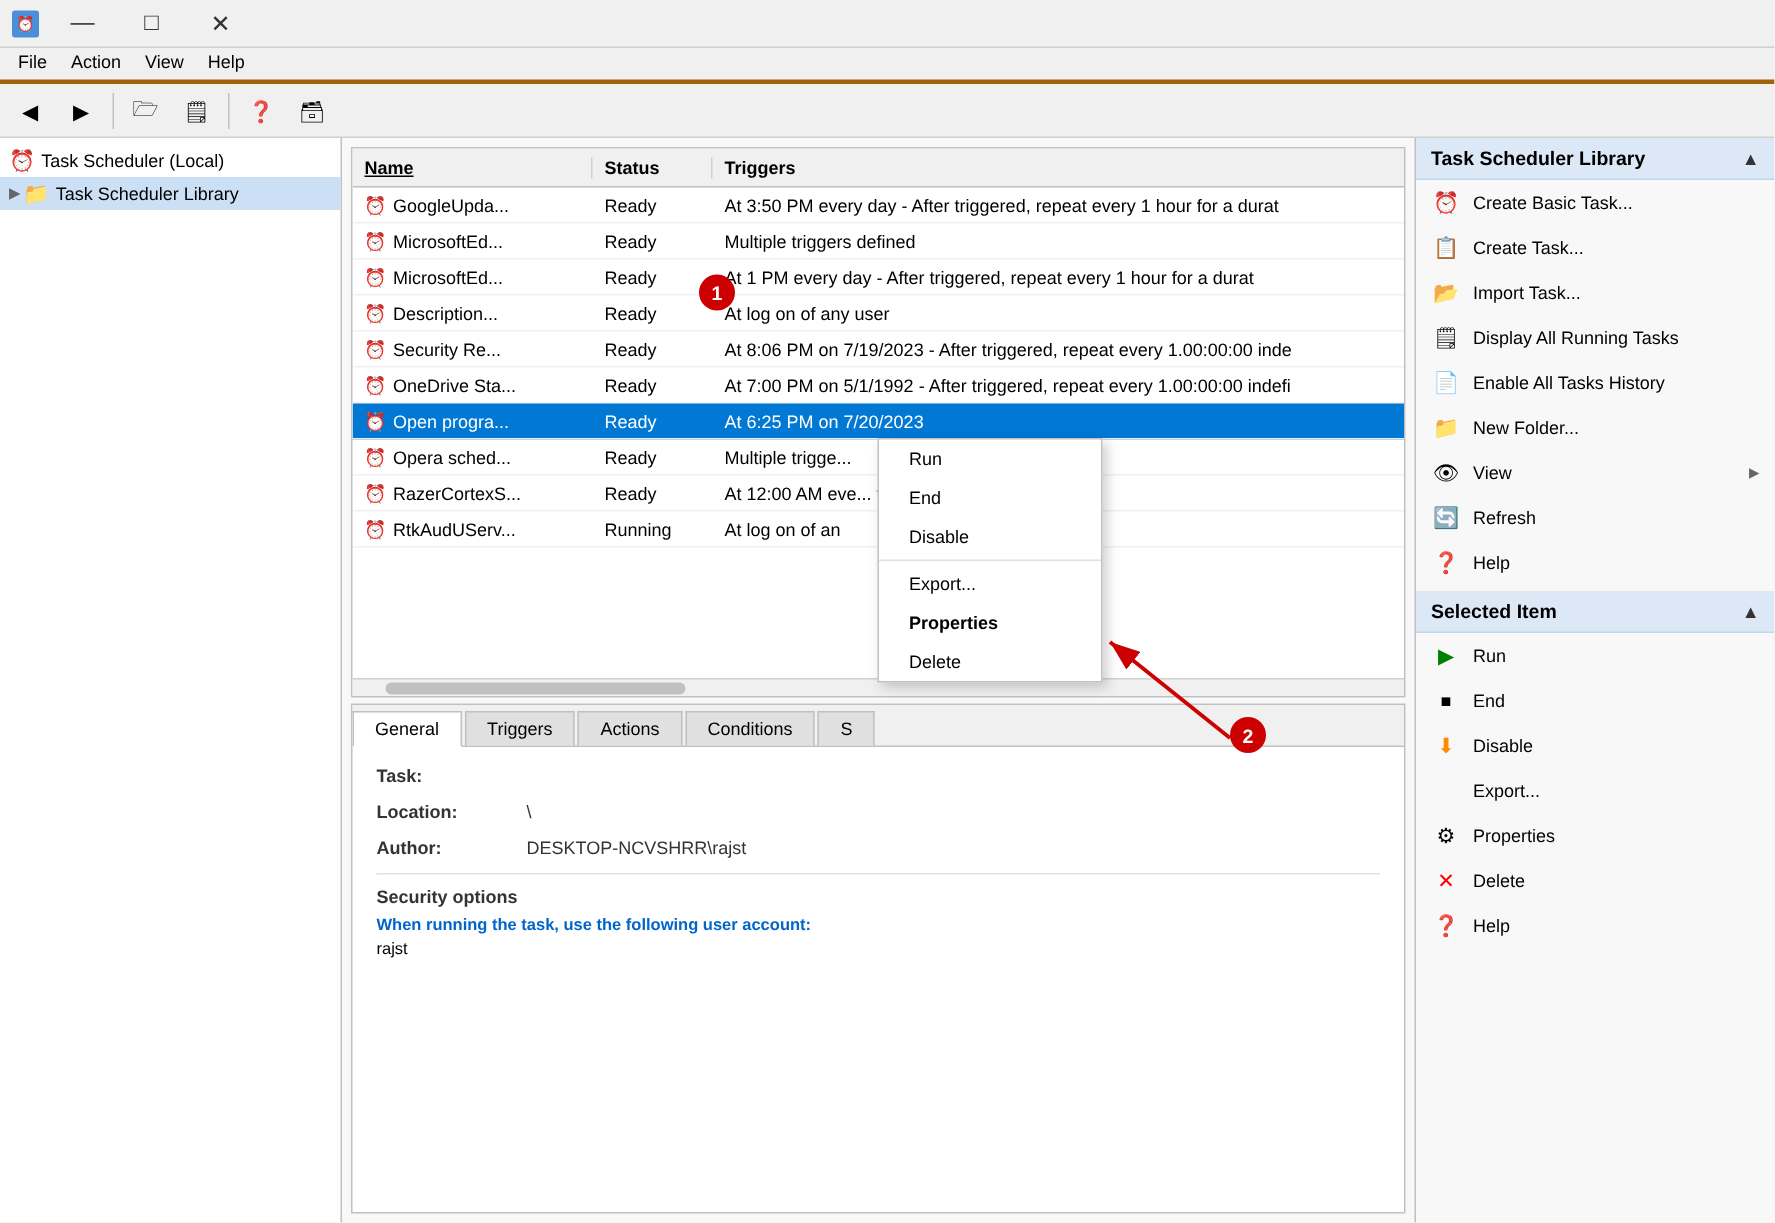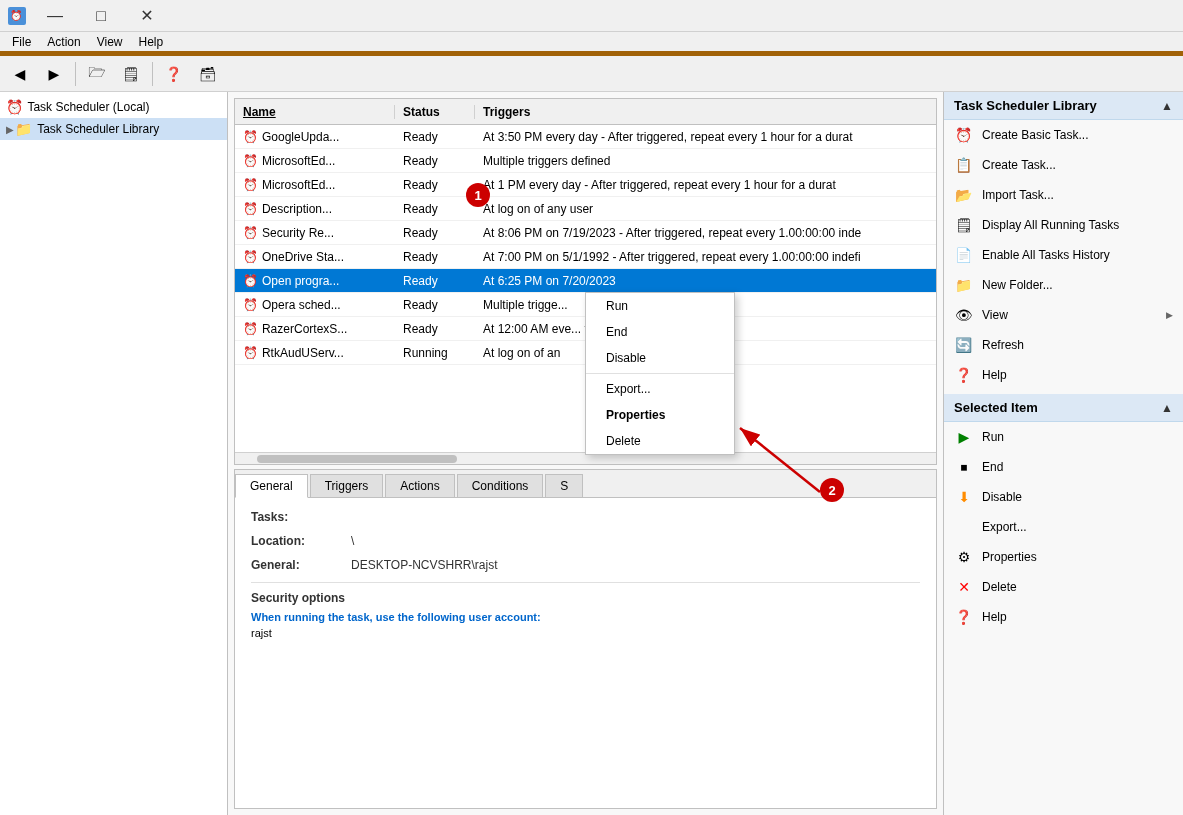--- a/index.html
+++ b/index.html
@@ -42,23 +42,23 @@
       width: 46px; height: 32px;
       display: flex; align-items: center; justify-content: center;
       font-size: 16px; cursor: pointer; color: #333;
     }
 
     
     .menu-bar {
       background: #f0f0f0;
       height: 24px;
       display: flex;
-      align-items: flex-end;
+      align-items: flex-start;
       padding: 0 4px;
-      border-bottom: 5px solid #a16207;
+      border-bottom: 3px solid #a16207;
     }
     .menu-item {
       padding: 2px 8px;
       cursor: pointer;
       font-size: 12px;
     }
 
     
     .toolbar {
       background: #f0f0f0;
@@ -456,28 +456,28 @@
     <div class="details-area">
       <div class="tabs-bar" id="tabs-bar">
       <div class="tab active">General</div>
           <div class="tab">Triggers</div>
           <div class="tab">Actions</div>
           <div class="tab">Conditions</div>
           <div class="tab">S</div>
         </div>
       <div class="tab-content">
         <div class="detail-row">
-          <span class="detail-label">Tasks:</span>
+          <span class="detail-label">Task:</span>
         </div>
         <div class="detail-row">
           <span class="detail-label">Location:</span>
           <span class="detail-value">\</span>
         </div>
         <div class="detail-row">
-          <span class="detail-label">General:</span>
+          <span class="detail-label">Author:</span>
           <span class="detail-value">DESKTOP-NCVSHRR\rajst</span>
         </div>
         <div class="security-section">
           <div class="security-title">Security options</div>
           <div class="security-desc">When running the task, use the following user account:</div>
           <div class="security-value">rajst</div>
         </div>
       </div>
     </div>
 

